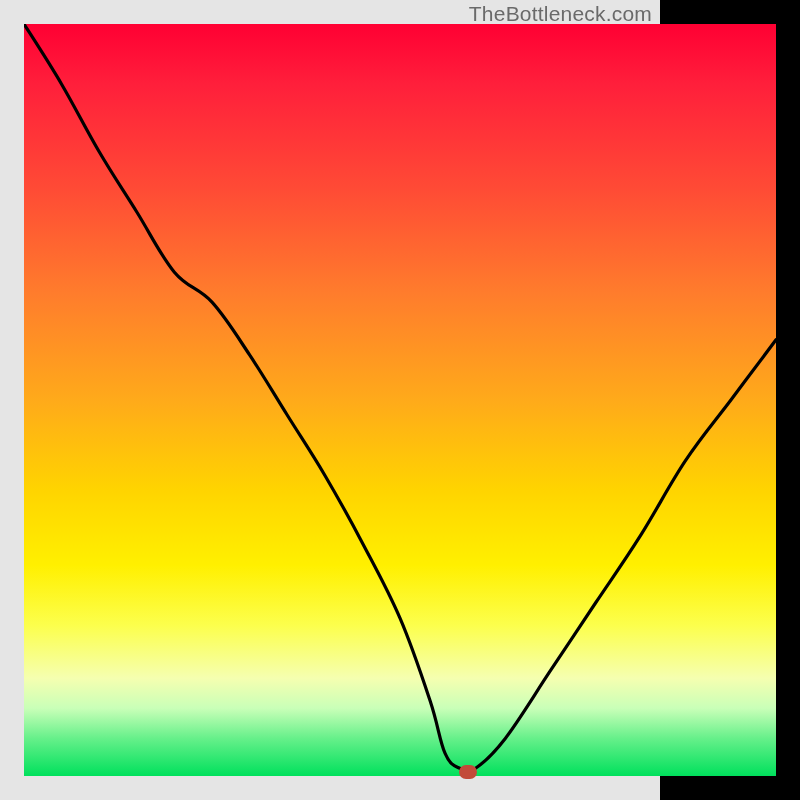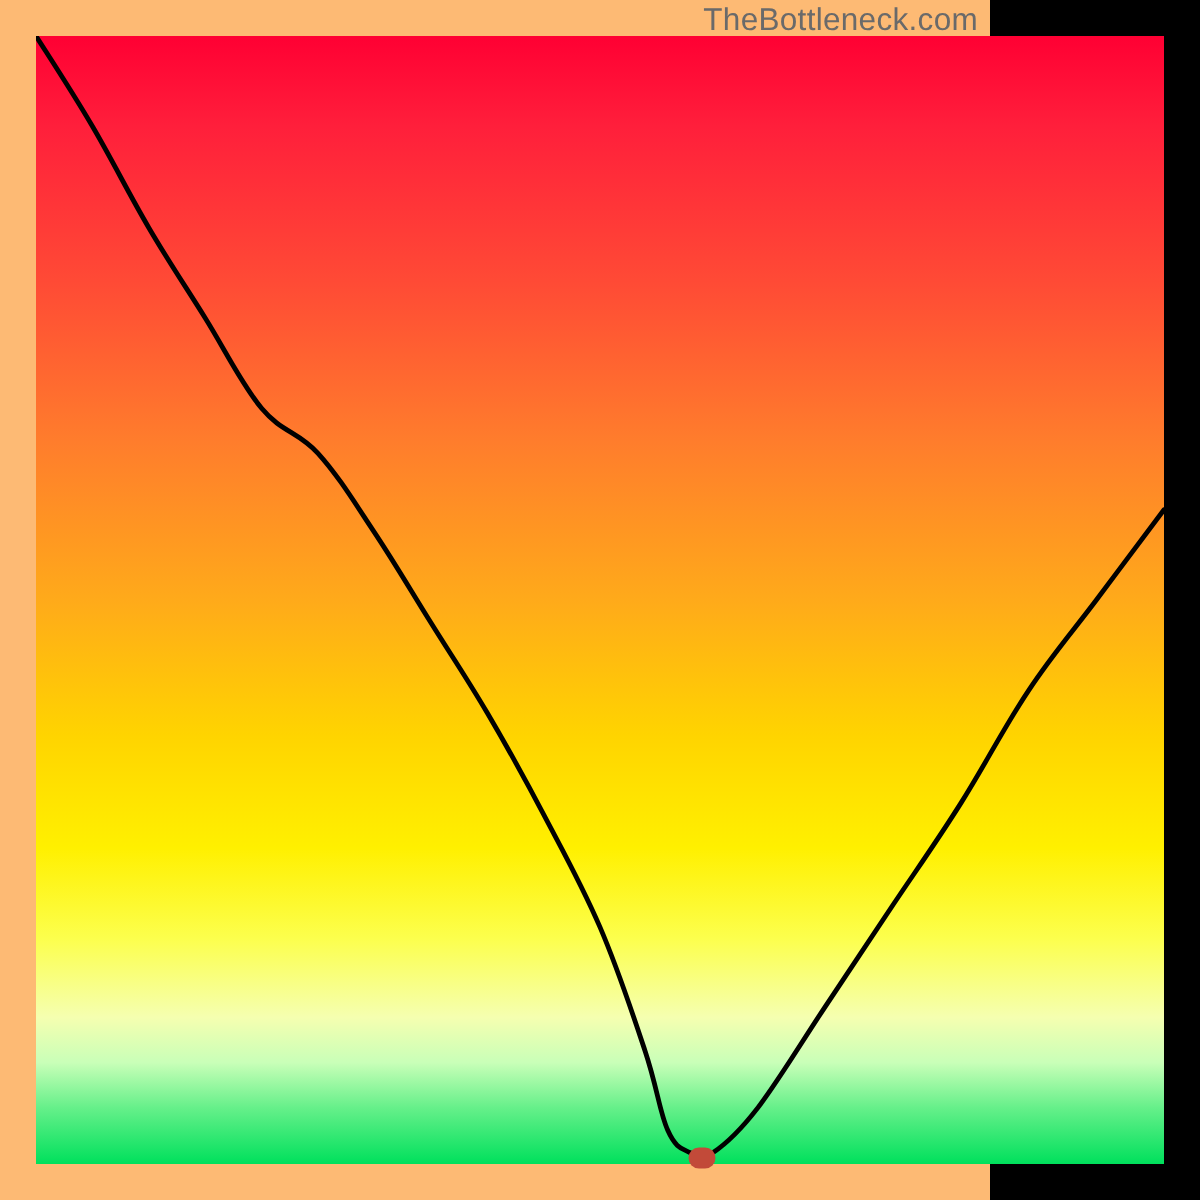--- a/index.html
+++ b/index.html
@@ -8,21 +8,21 @@
     width: 800px;
     height: 800px;
     background: #000;
     overflow: hidden;
     font-family: Arial, Helvetica, sans-serif;
   }
   .frame {
     position: relative;
     width: 660px;
     height: 800px;
-    background: #fdba74;
+    background: #e5e5e5;
   }
   .plot-area {
     position: absolute;
     left: 24px;
     top: 24px;
     width: 752px;
     height: 752px;
     
     background: linear-gradient(to bottom,
       #ff0033 0%,

